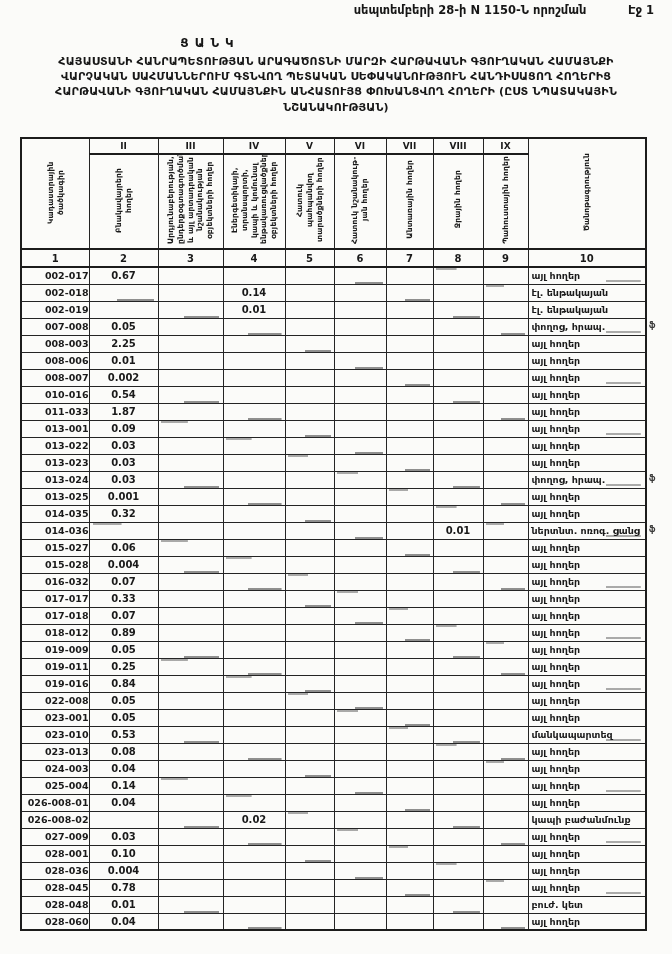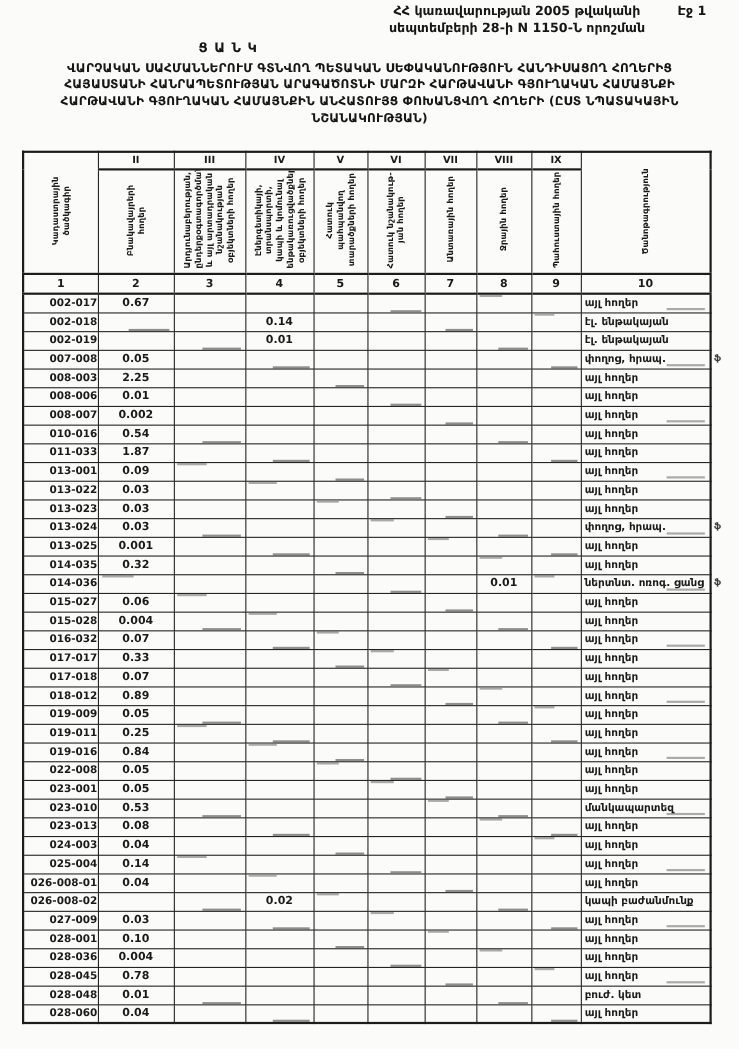--- a/index.html
+++ b/index.html
@@ -8,21 +8,21 @@
     background:#fbfbf9;
     font-family:"DejaVu Sans", sans-serif;
     color:#161616;
     -webkit-font-smoothing:none;
   }
   .page { position:relative; width:672px; height:954px; overflow:hidden; }
 
   
   .hdr { position:absolute; left:310px; top:3px; width:320px; text-align:center;
          font-weight:bold; font-size:11.5px; line-height:14.5px; }
-  .pageno { position:absolute; right:30px; top:3px; font-weight:bold; font-size:11.5px; }
+  .pageno { position:absolute; right:18px; top:3px; font-weight:bold; font-size:11.5px; }
   .list-label { position:absolute; left:0; top:36px; width:420px; text-align:center;
                 font-weight:bold; font-size:12px; letter-spacing:6px; }
 
   
   .doc-title { position:absolute; left:0; top:54px; width:672px; text-align:center;
                font-weight:bold; font-size:11px; line-height:15.2px; letter-spacing:.2px; }
   .doc-title div { white-space:nowrap; }
 
   
   table.land { position:absolute; left:20px; top:137px; width:625px;
@@ -60,29 +60,28 @@
                  color:#3a3a3a; }
 </style>
 </head>
 <body>
 
 <div class="page">
 
   <div class="pageno">Էջ 1</div>
 
   <div class="hdr">
-    <div>ՀՀ կառավարության 2005 թվականի</div>
     <div>սեպտեմբերի 28-ի N 1150-Ն որոշման</div>
   </div>
 
   <div class="list-label">ՑԱՆԿ</div>
 
   <div class="doc-title">
+    <div>ՀԱՅԱՍՏԱՆԻ ՀԱՆՐԱՊԵՏՈՒԹՅԱՆ ԱՐԱԳԱԾՈՏՆԻ ՄԱՐԶԻ ՀԱՐԹԱՎԱՆԻ ԳՅՈՒՂԱԿԱՆ ՀԱՄԱՅՆՔԻ</div>
     <div>ՎԱՐՉԱԿԱՆ ՍԱՀՄԱՆՆԵՐՈՒՄ ԳՏՆՎՈՂ ՊԵՏԱԿԱՆ ՍԵՓԱԿԱՆՈՒԹՅՈՒՆ ՀԱՆԴԻՍԱՑՈՂ ՀՈՂԵՐԻՑ</div>
-    <div>ՀԱՅԱՍՏԱՆԻ ՀԱՆՐԱՊԵՏՈՒԹՅԱՆ ԱՐԱԳԱԾՈՏՆԻ ՄԱՐԶԻ ՀԱՐԹԱՎԱՆԻ ԳՅՈՒՂԱԿԱՆ ՀԱՄԱՅՆՔԻ</div>
     <div>ՀԱՐԹԱՎԱՆԻ ԳՅՈՒՂԱԿԱՆ ՀԱՄԱՅՆՔԻՆ ԱՆՀԱՏՈՒՅՑ ՓՈԽԱՆՑՎՈՂ ՀՈՂԵՐԻ (ԸՍՏ ՆՊԱՏԱԿԱՅԻՆ</div>
     <div>ՆՇԱՆԱԿՈՒԹՅԱՆ)</div>
   </div>
 
   <table class="land">
     <colgroup>
       <col style="width:68px">
         <col style="width:69px">
         <col style="width:65px">
       <col style="width:62px">

